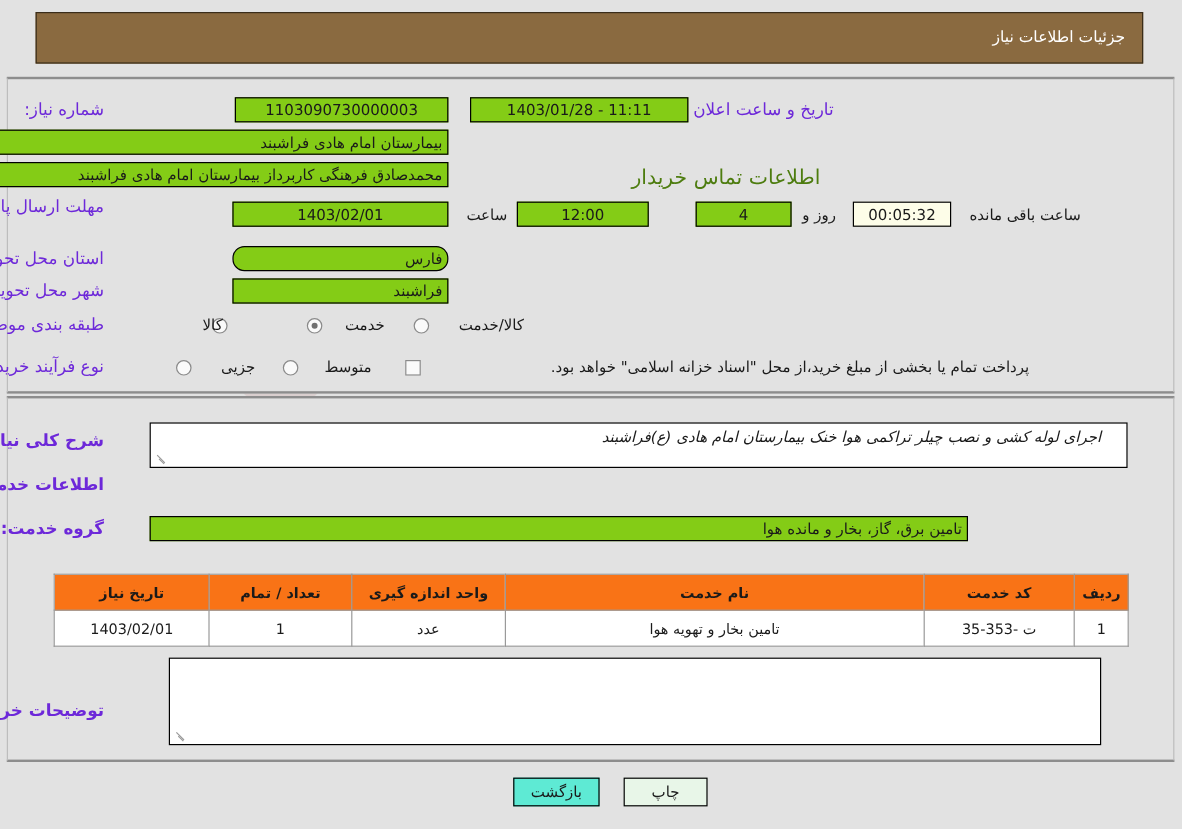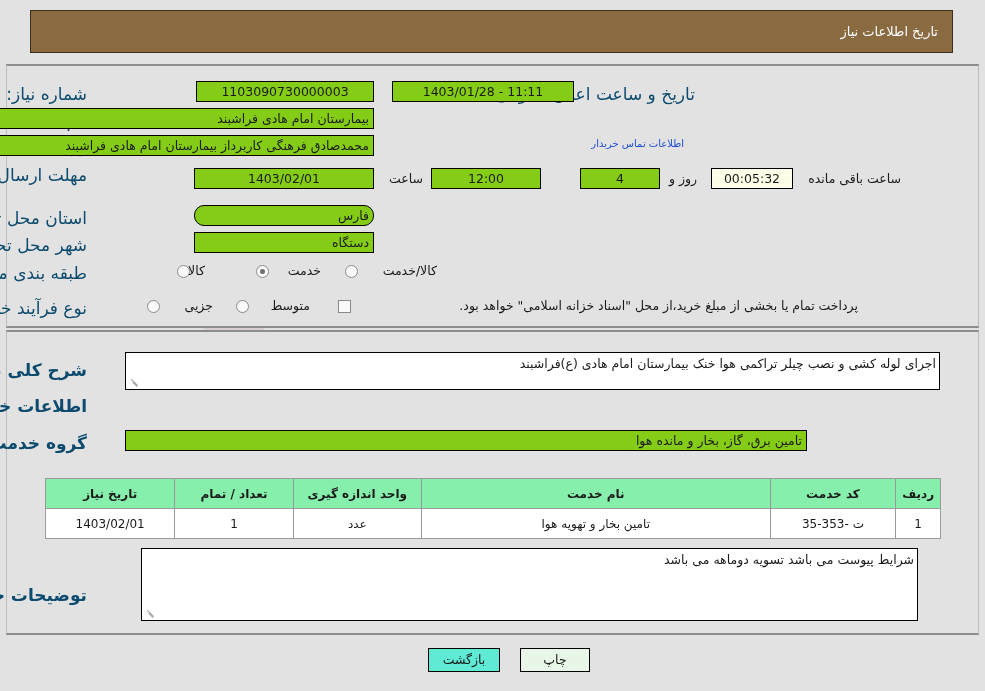--- a/index.html
+++ b/index.html
@@ -85,22 +85,22 @@
     box-sizing: border-box;
     z-index: 1;
   }
   #panel-top   { left: 6px; top: 64px;  width: 973px; height: 264px; }
   #panel-bottom{ left: 6px; top: 330px; width: 973px; height: 305px; }
 
   
   .lbl {
     position: absolute;
     text-align: right;
-    font-size: 17px;
-    color: #0c4a6e;
+    font-size: 14px;
+    color: #6d28d9;
     white-space: nowrap;
     z-index: 3;
   }
   .lbl-bold { font-weight: bold; }
 
   .fld {
     position: absolute;
     background: #84cc16;
     border: 1px solid #000000;
     box-sizing: border-box;
@@ -112,22 +112,22 @@
     white-space: nowrap;
     overflow: hidden;
     z-index: 3;
     color: #1a1a1a;
   }
   .fld.right { text-align: right; }
   .fld.cream { background: #fdfde8; }
 
   .link-text {
     position: absolute;
-    color: #1d4ed8;
-    font-size: 10px;
+    color: #4d7c0f;
+    font-size: 17px;
     white-space: nowrap;
     z-index: 4;
     cursor: pointer;
   }
 
   .plain-text {
     position: absolute;
     font-size: 12.5px;
     white-space: nowrap;
     color: #1a1a1a;
@@ -163,25 +163,26 @@
     z-index: 3;
   }
 
   
   .textarea {
     position: absolute;
     background: #ffffff;
     border: 1px solid #000000;
     box-sizing: border-box;
     font-size: 12.5px;
-    padding: 3px 3px;
+    padding: 3px 21px;
     text-align: right;
     color: #1a1a1a;
     z-index: 3;
     overflow: hidden;
+    font-style: italic;
   }
   .resize-grip {
     position: absolute;
     left: 3px;
     bottom: 2px;
     width: 10px;
     height: 10px;
     z-index: 4;
     pointer-events: none;
   }
@@ -200,21 +201,21 @@
     position: absolute;
     left: 45px;
     top: 478px;
     width: 896px;
     border-collapse: collapse;
     font-size: 12.5px;
     z-index: 3;
     background: #fff;
   }
   .tbl th {
-    background: #86efac;
+    background: #f97316;
     border: 1px solid #9a9a9a;
     font-weight: bold;
     height: 27px;
     color: #1a1a1a;
     font-size: 12px;
   }
   .tbl td {
     background: #ffffff;
     border: 1px solid #9a9a9a;
     height: 27px;
@@ -239,21 +240,21 @@
   #btn-print  { left: 520px; top: 648px; width: 70px; background: #e8f6e8; }
   #btn-back   { left: 428px; top: 648px; width: 72px; background: #5eead4; }
 </style>
 </head>
 <body>
 
 <div class="watermark-shield"></div>
 <div class="watermark">AriaTender.net</div>
 
 <div class="header-bar">
-  <div class="header-title">تاریخ اطلاعات نیاز</div>
+  <div class="header-title">جزئیات اطلاعات نیاز</div>
 </div>
 
 <div class="panel" id="panel-top"></div>
 
 <div class="lbl" style="right:898px; top:84px;">شماره نیاز:</div>
 <div class="fld" style="right:611px; top:81px; width:178px;">1103090730000003</div>
 
 <div class="lbl" style="right:290px; top:84px;">تاریخ و ساعت اعلان عمومی:</div>
 <div class="fld" style="right:513px; top:81px; width:182px; right:auto; left:392px;">11:11 - 1403/01/28</div>
 
@@ -270,25 +271,25 @@
 <div class="fld" style="right:444px; top:168px; width:110px;">12:00</div>
 <div class="fld" style="right:325px; top:168px; width:80px;">4</div>
 <div class="plain-text" style="right:288px; top:171px;">روز و</div>
 <div class="fld cream" style="right:192px; top:168px; width:82px;">00:05:32</div>
 <div class="plain-text" style="right:84px; top:171px;">ساعت باقی مانده</div>
 
 <div class="lbl" style="right:898px; top:208px;">استان محل تحویل:</div>
 <div class="fld right" style="right:611px; top:205px; width:180px;border-radius:10px;">فارس</div>
 
 <div class="lbl" style="right:898px; top:235px;">شهر محل تحویل:</div>
-<div class="fld right" style="right:611px; top:232px; width:180px;">دستگاه</div>
+<div class="fld right" style="right:611px; top:232px; width:180px;">فراشبند</div>
 
 <div class="lbl" style="right:898px; top:263px;">طبقه بندی موضوعی:</div>
 <div class="radio" style="right:795px; top:265px;"></div>
-<div class="plain-text" style="right:780px; top:263px;">کالا</div>
+<div class="plain-text" style="right:799px; top:263px;">کالا</div>
 <div class="radio checked" style="right:716px; top:265px;"></div>
 <div class="plain-text" style="right:664px; top:263px;">خدمت</div>
 <div class="radio" style="right:627px; top:265px;"></div>
 <div class="plain-text" style="right:548px; top:263px;">کالا/خدمت</div>
 
 <div class="lbl" style="right:898px; top:298px;padding-left:32px;">نوع فرآیند خرید :</div>
 <div class="radio" style="right:825px; top:300px;"></div>
 <div class="plain-text" style="right:772px; top:298px;">جزیی</div>
 <div class="radio" style="right:736px; top:300px;"></div>
 <div class="plain-text" style="right:675px; top:298px;">متوسط</div>
@@ -326,18 +327,17 @@
       <td>تامین بخار و تهویه هوا</td>
       <td>عدد</td>
       <td>1</td>
       <td>1403/02/01</td>
     </tr>
   </tbody>
 </table>
 
 <div class="lbl lbl-bold" style="right:898px; top:585px;">توضیحات خریدار:</div>
 <div class="textarea" style="right:67px; top:548px; width:777px; height:73px;">
-  <span>شرایط پیوست می باشد تسویه دوماهه می باشد</span>
   <span class="resize-grip"></span>
 </div>
 
 <div class="btn" id="btn-print">چاپ</div>
 <div class="btn" id="btn-back">بازگشت</div>
 
 </body></html>

